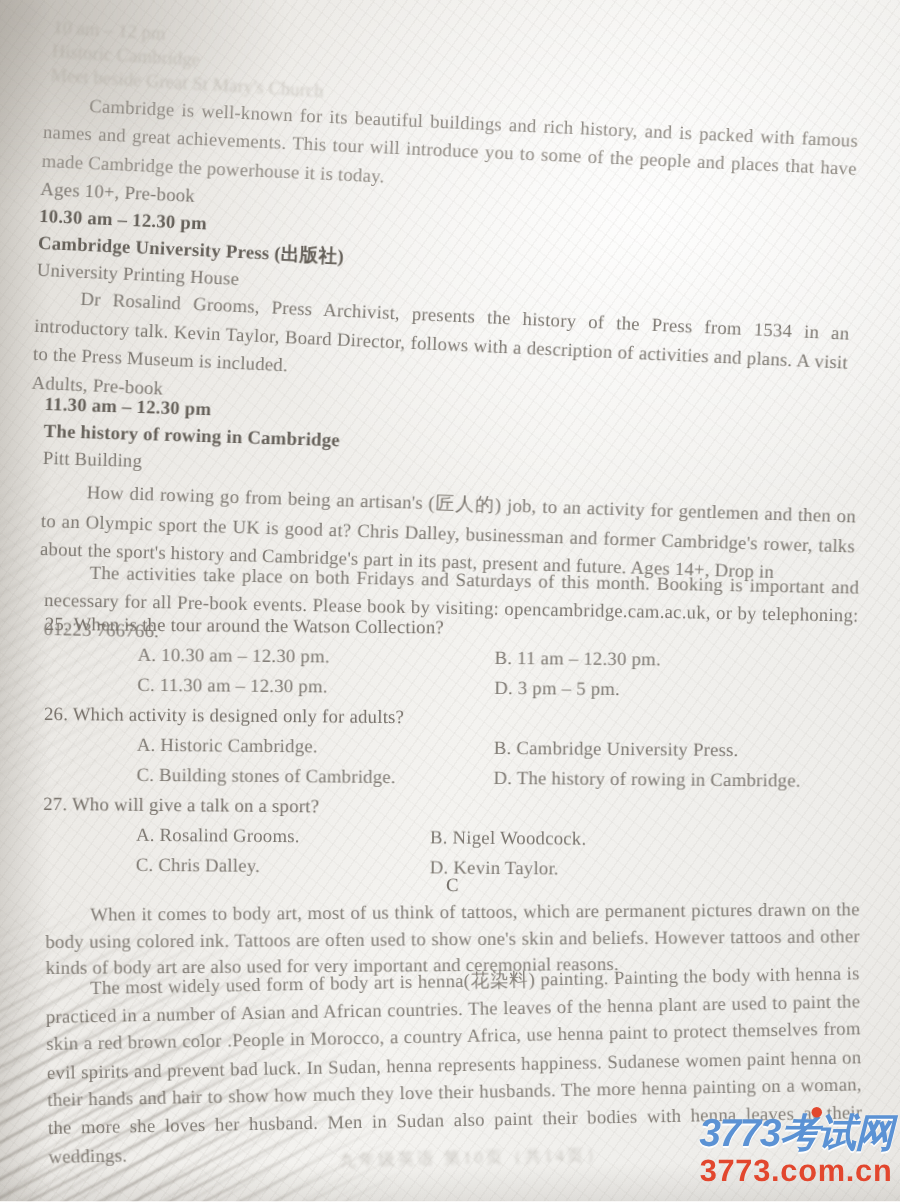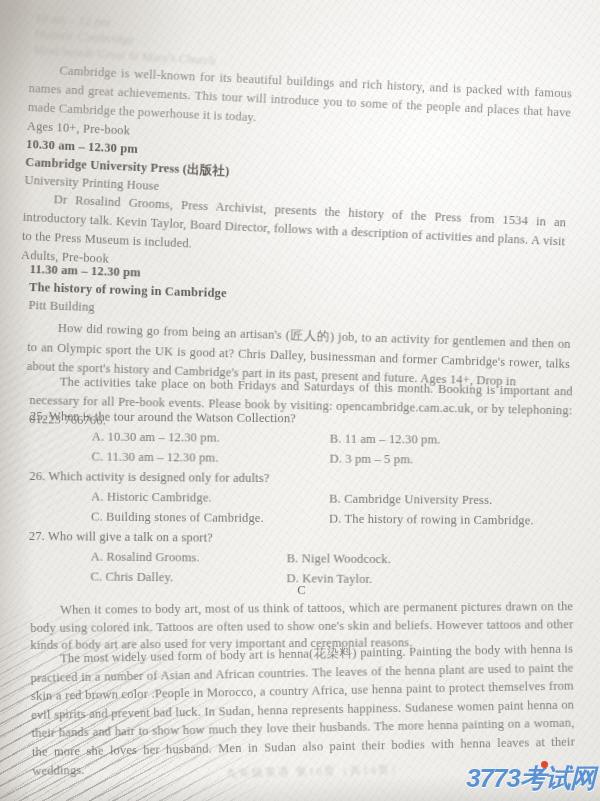--- a/index.html
+++ b/index.html
@@ -160,15 +160,16 @@
     <p class="para">The most widely used form of body art is henna(花染料) painting. Painting the body with henna is practiced in a number of Asian and African countries. The leaves of the henna plant are used to paint the skin a red brown color .People in Morocco, a country Africa, use henna paint to protect themselves from evil spirits and prevent bad luck. In Sudan, henna represents happiness. Sudanese women paint henna on their hands and hair to show how much they love their husbands. The more henna painting on a woman, the more she loves her husband. Men in Sudan also paint their bodies with henna leaves at their weddings.</p>
   </div>
 
   <div id="footer-faint">九年级英语 第10页（共14页）</div>
 
   <div class="strokes-bl"></div>
 
   <div id="watermark">
     <div id="wm-name">3773考试网</div>
     <div id="wm-dot"></div>
+    <div id="wm-url">3773.com.cn</div>
   </div>
 
 </div>
 
 </body></html>

